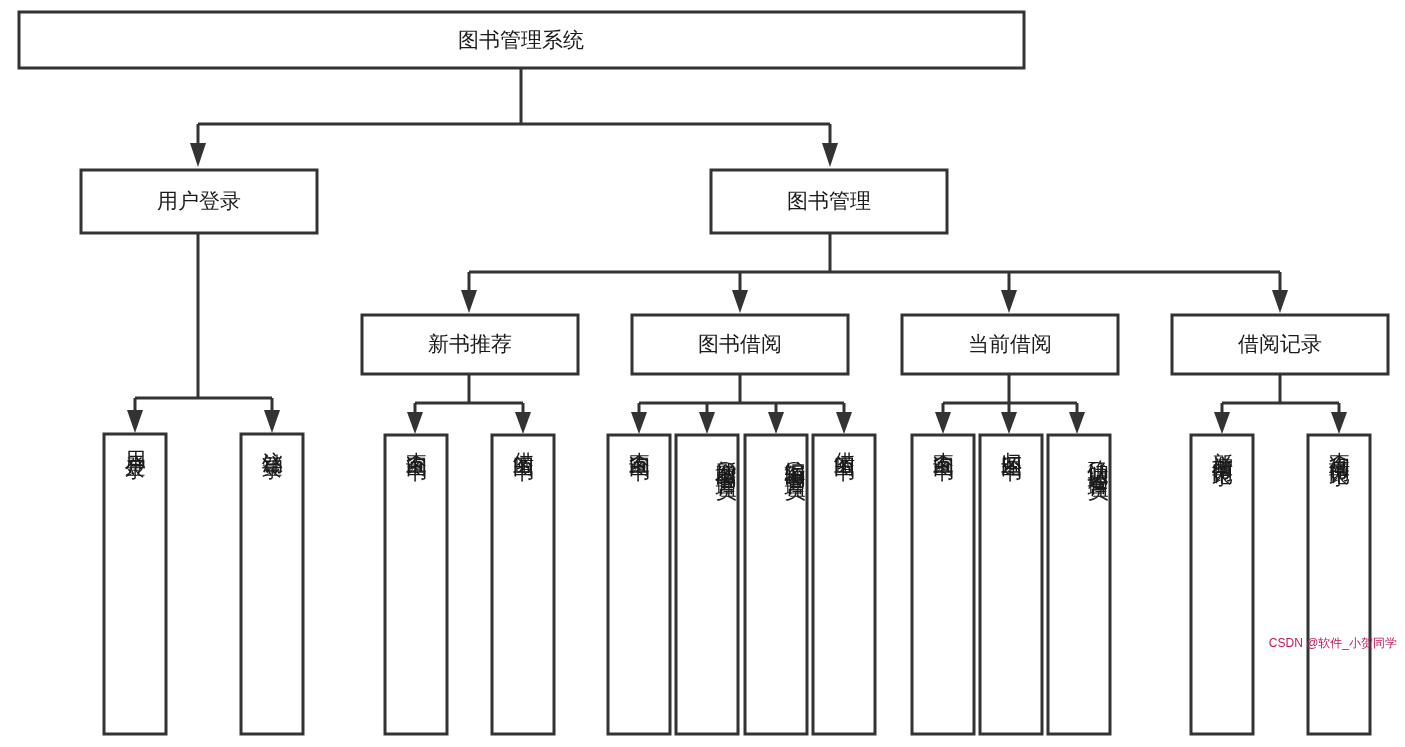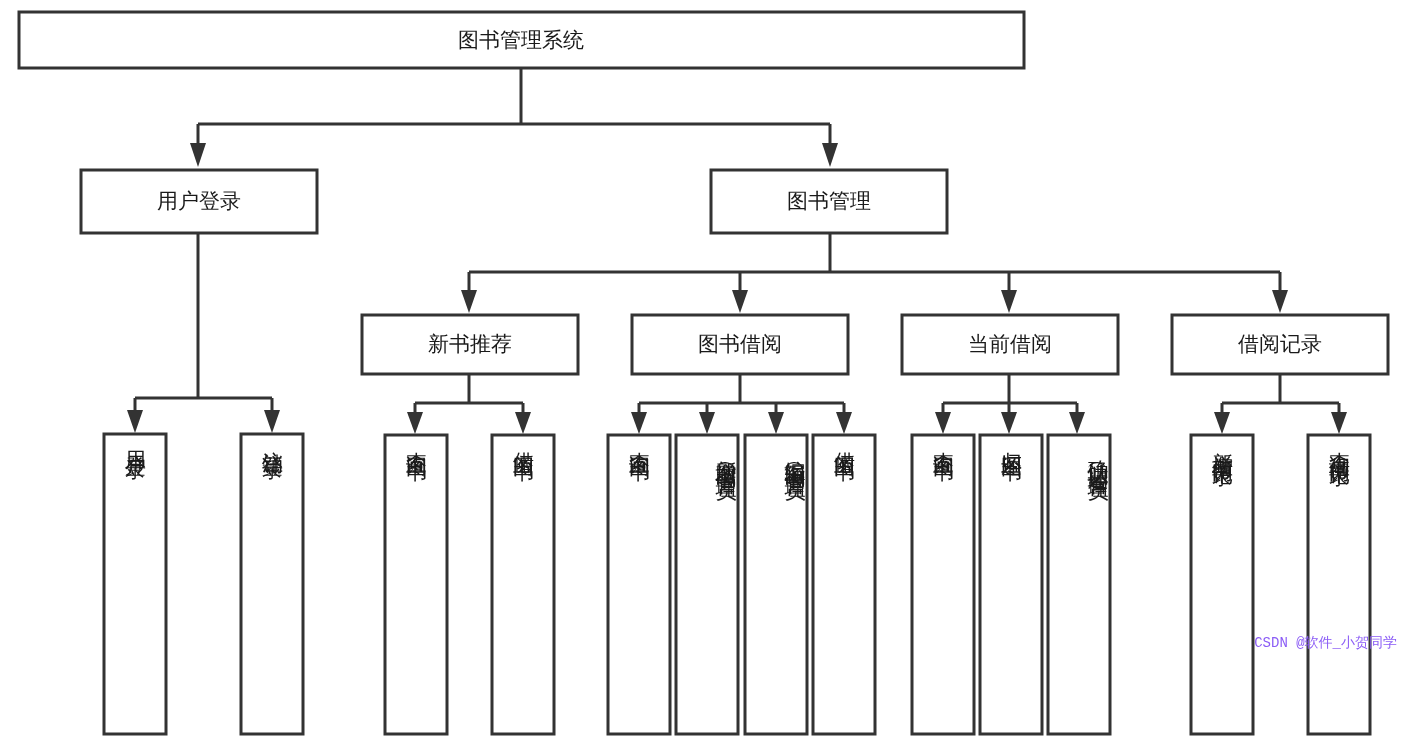--- a/index.html
+++ b/index.html
@@ -60,23 +60,23 @@
     align-items: center;
     justify-content: flex-start;
     text-align: left;
     white-space: nowrap;
     pointer-events: none;
   }
   .watermark {
     position: absolute;
     right: 8px;
     bottom: 4px;
-    font-family: Liberation Mono, monospace;
-    font-size: 14px;
-    color: #8b5cf6;
+    font-family: Liberation Sans, sans-serif;
+    font-size: 12px;
+    color: #be185d;
     white-space: nowrap;
   }
 </style>
 </head>
 <body>
 
 <div id="diagram-root">
 
   <svg id="tree-svg" viewBox="0 0 1405 747" xmlns="http://www.w3.org/2000/svg">
 

